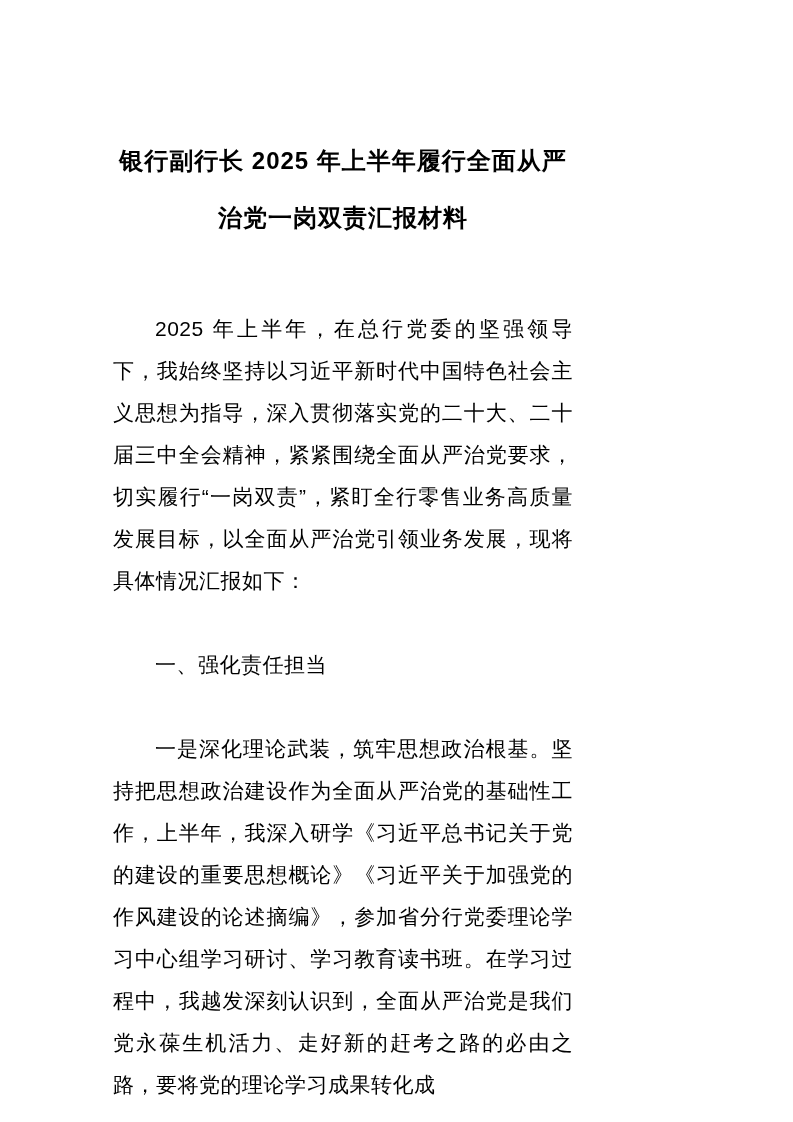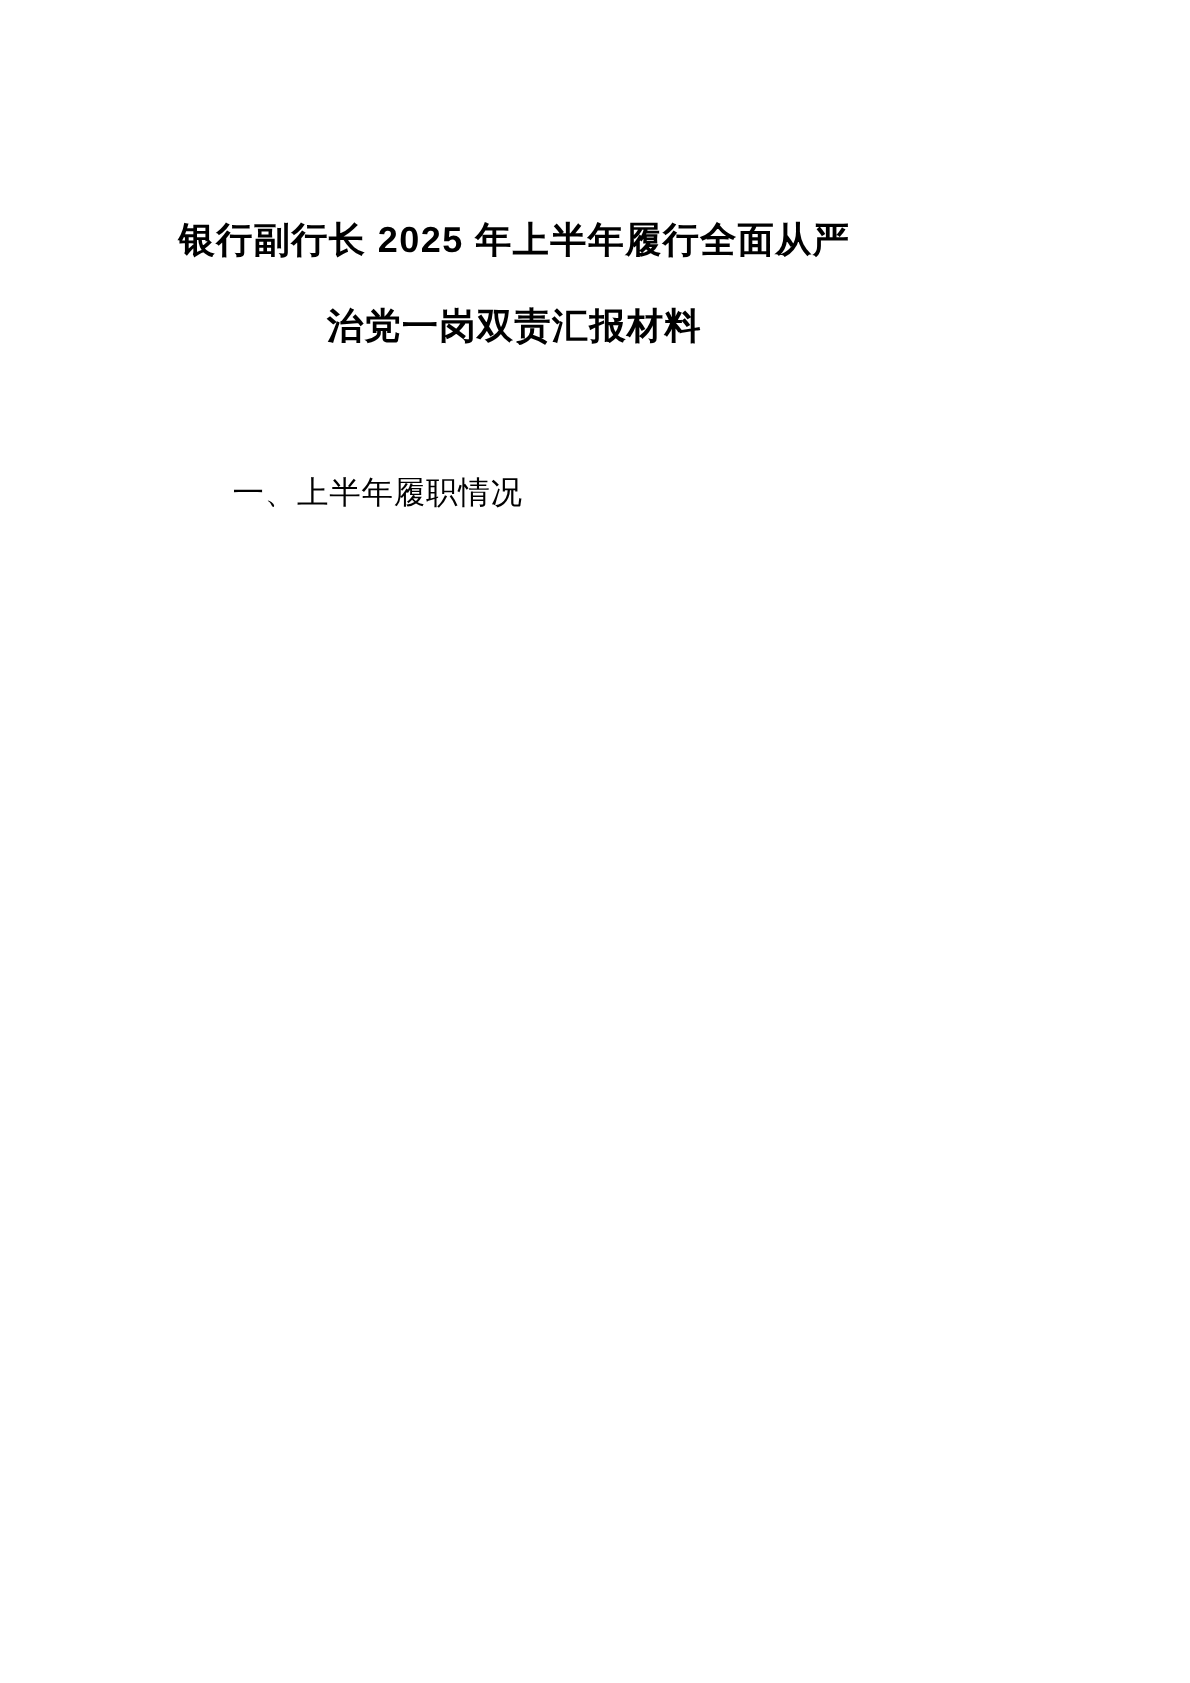--- a/index.html
+++ b/index.html
@@ -39,17 +39,19 @@
   .doc-title + .para {
     margin-top: 0;
   }
 </style>
 </head>
 <body>
 
 <div class="doc-page">
   <h1 class="doc-title">银行副行长 2025 年上半年履行全面从严治党一岗双责汇报材料</h1>
 
+  <p class="para">2025 年上半年，在总行党委的坚强领导下，我始终坚持以习近平新时代中国特色社会主义思想为指导，深入贯彻落实党的二十大、二十届三中全会精神，紧紧围绕全面从严治党要求，切实履行“一岗双责”，紧盯全行零售业务高质量发展目标，以全面从严治党引领业务发展，现将具体情况汇报如下：</p>
 
-  <p class="para">一、上半年履职情况</p>
+  <p class="para">一、强化责任担当</p>
 
 
+  <p class="para">一是深化理论武装，筑牢思想政治根基。坚持把思想政治建设作为全面从严治党的基础性工作，上半年，我深入研学《习近平总书记关于党的建设的重要思想概论》《习近平关于加强党的作风建设的论述摘编》，参加省分行党委理论学习中心组学习研讨、学习教育读书班。在学习过程中，我越发深刻认识到，全面从严治党是我们党永葆生机活力、走好新的赶考之路的必由之路，要将党的理论学习成果转化成</p>
 </div>
 
 </body></html>

